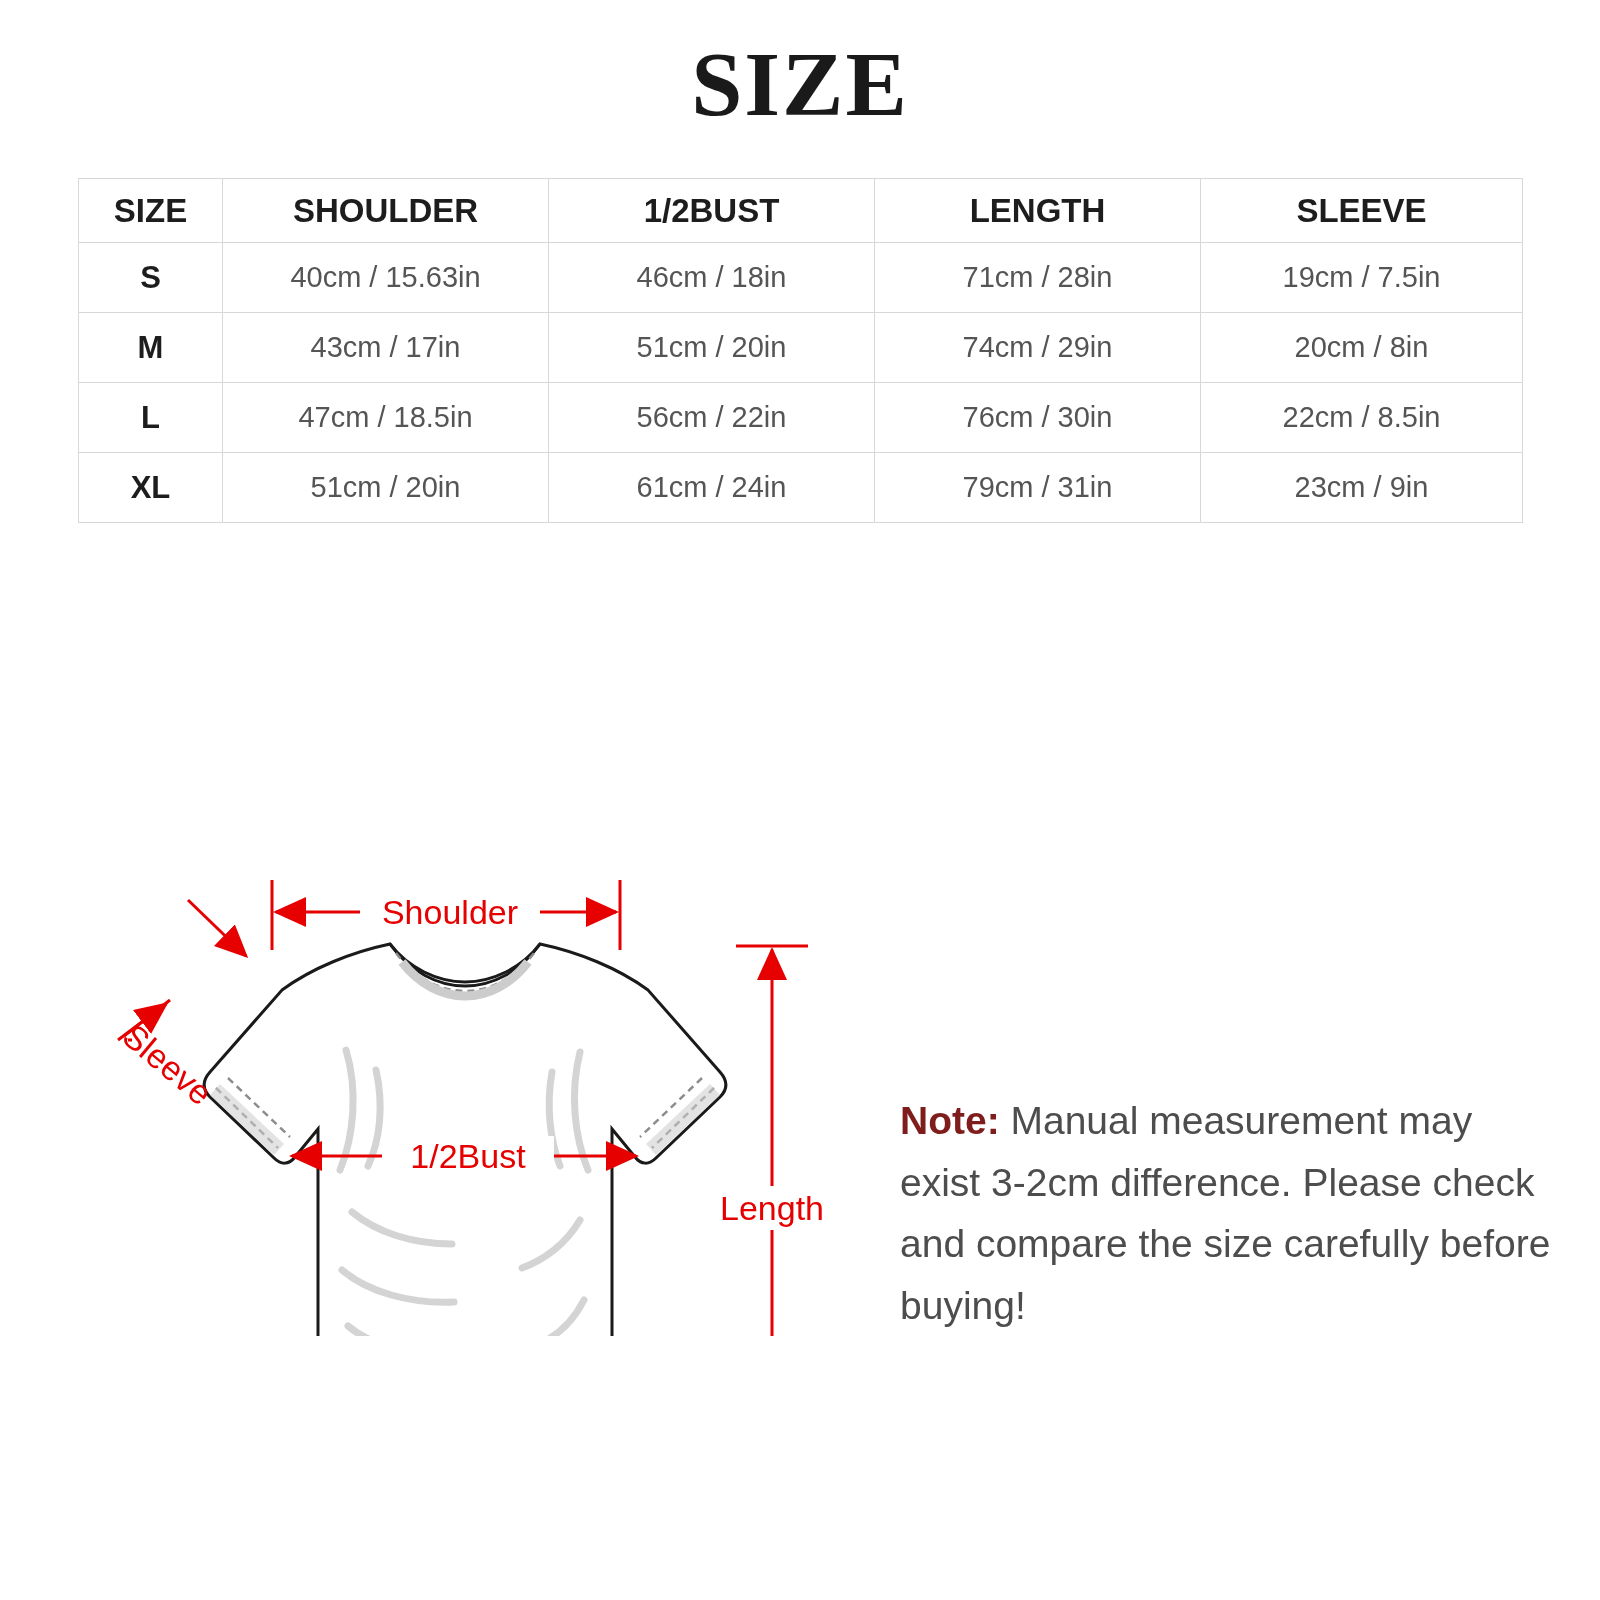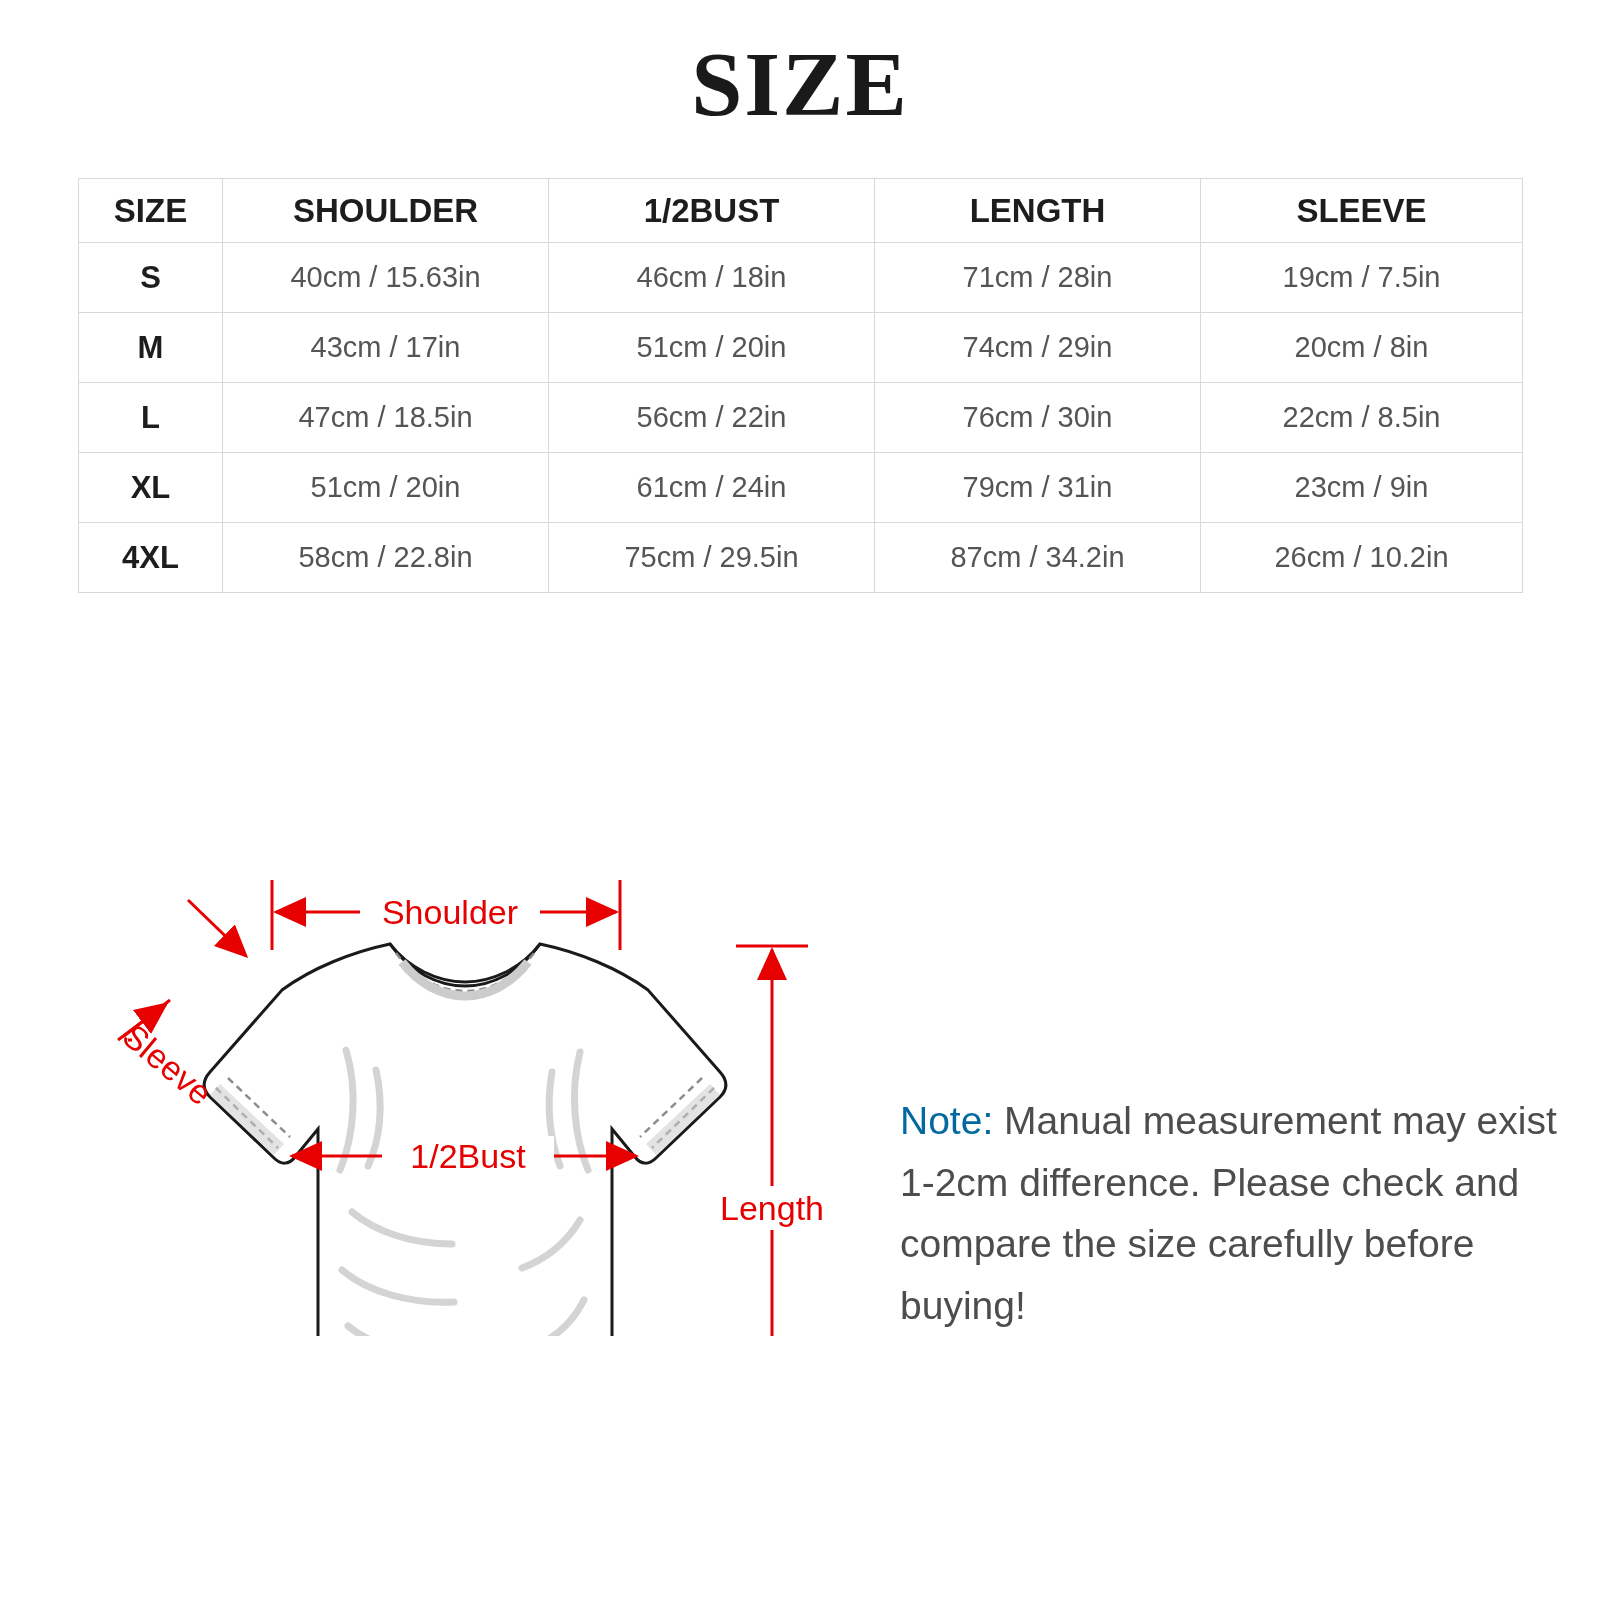--- a/index.html
+++ b/index.html
@@ -91,22 +91,22 @@
   .note {
     position: absolute;
     top: 1090px;
     left: 900px;
     width: 660px;
     font-size: 39px;
     line-height: 1.58;
     color: #4d4d4d;
   }
   .note b {
-    color: #0369a1;
-    font-weight: normal;
+    color: #7f1d1d;
+    font-weight: bold;
   }
 </style>
 </head>
 <body>
 
 <div id="page">
 
   <div class="title">SIZE</div>
 
   <div class="table-wrap">
@@ -148,27 +148,20 @@
           <td class="meas">56cm / 22in</td>
           <td class="meas">76cm / 30in</td>
           <td class="meas">22cm / 8.5in</td>
         </tr>
         <tr>
           <td class="size-col">XL</td>
           <td class="meas">51cm / 20in</td>
           <td class="meas">61cm / 24in</td>
           <td class="meas">79cm / 31in</td>
           <td class="meas">23cm / 9in</td>
-        </tr>
-        <tr>
-          <td class="size-col">4XL</td>
-          <td class="meas">58cm / 22.8in</td>
-          <td class="meas">75cm / 29.5in</td>
-          <td class="meas">87cm / 34.2in</td>
-          <td class="meas">26cm / 10.2in</td>
         </tr>
       </tbody>
     </table>
   </div>
 
   <div class="illus">
     <svg width="810" height="740" viewBox="0 0 810 740" xmlns="http://www.w3.org/2000/svg">
       <defs>
         <marker id="arrR" markerWidth="12" markerHeight="12" refX="10" refY="5" orient="auto">
           <path d="M0,0 L11,5 L0,10 z" fill="#e60000"></path>
@@ -261,16 +254,16 @@
         <line x1="676" y1="106" x2="748" y2="106"></line>
         <line x1="676" y1="672" x2="748" y2="672"></line>
         <line x1="712" y1="110" x2="712" y2="668" marker-start="url(#arrL)" marker-end="url(#arrR)"></line>
       </g>
       <rect x="668" y="346" width="92" height="44" fill="#ffffff"></rect>
       <text x="712" y="380" text-anchor="middle" font-family="Liberation Sans, sans-serif" font-size="34" fill="#e60000">Length</text>
     </svg>
   </div>
 
   <div class="note">
-    <b>Note:</b><span> Manual measurement may exist 1-2cm difference. Please check and compare the size carefully before buying!</span>
+    <b>Note:</b><span> Manual measurement may exist 3-2cm difference. Please check and compare the size carefully before buying!</span>
   </div>
 
 </div>
 
 </body></html>

